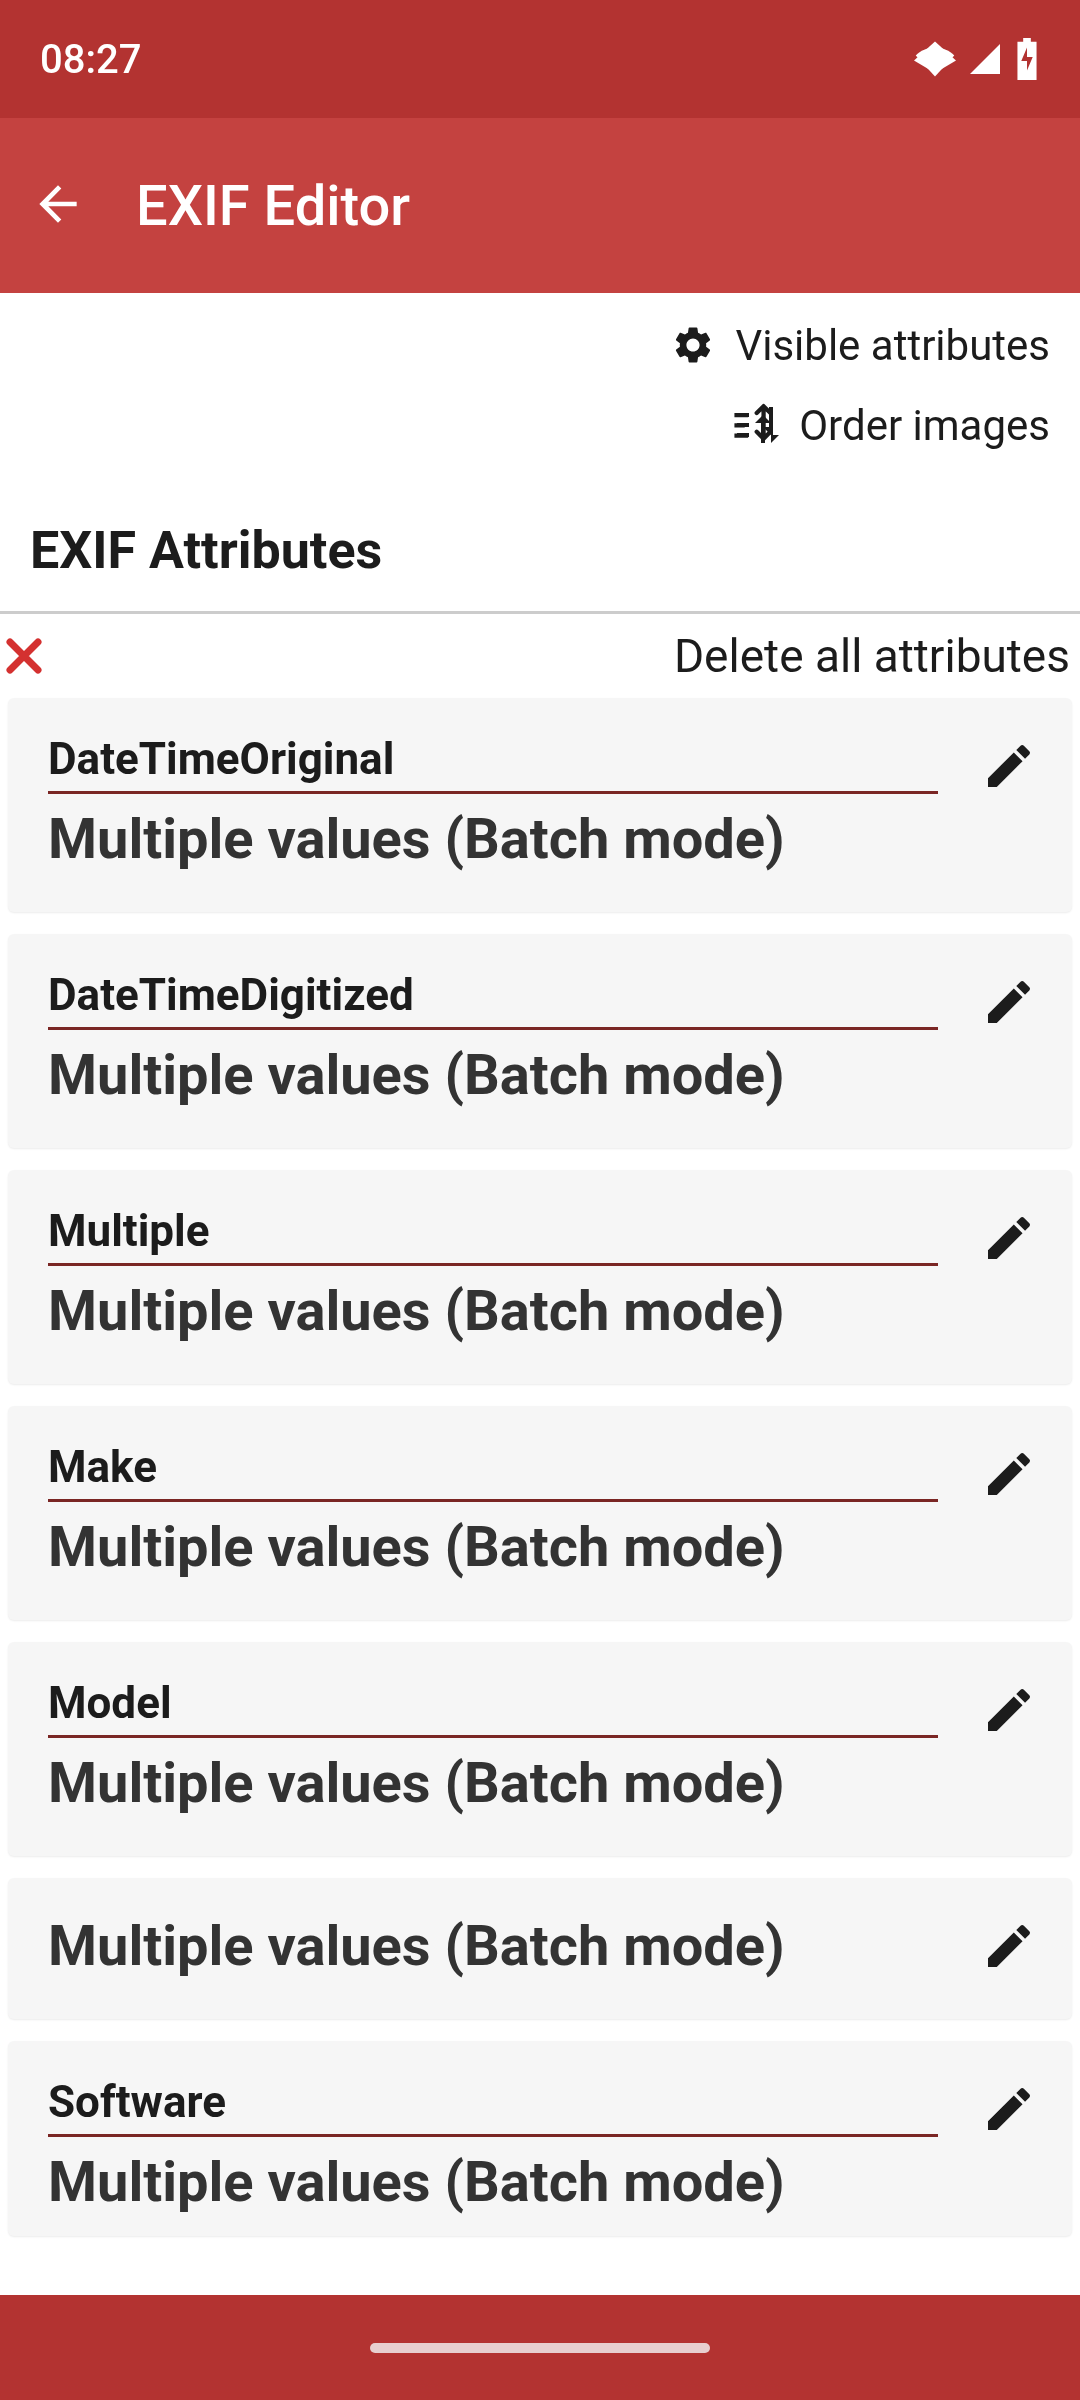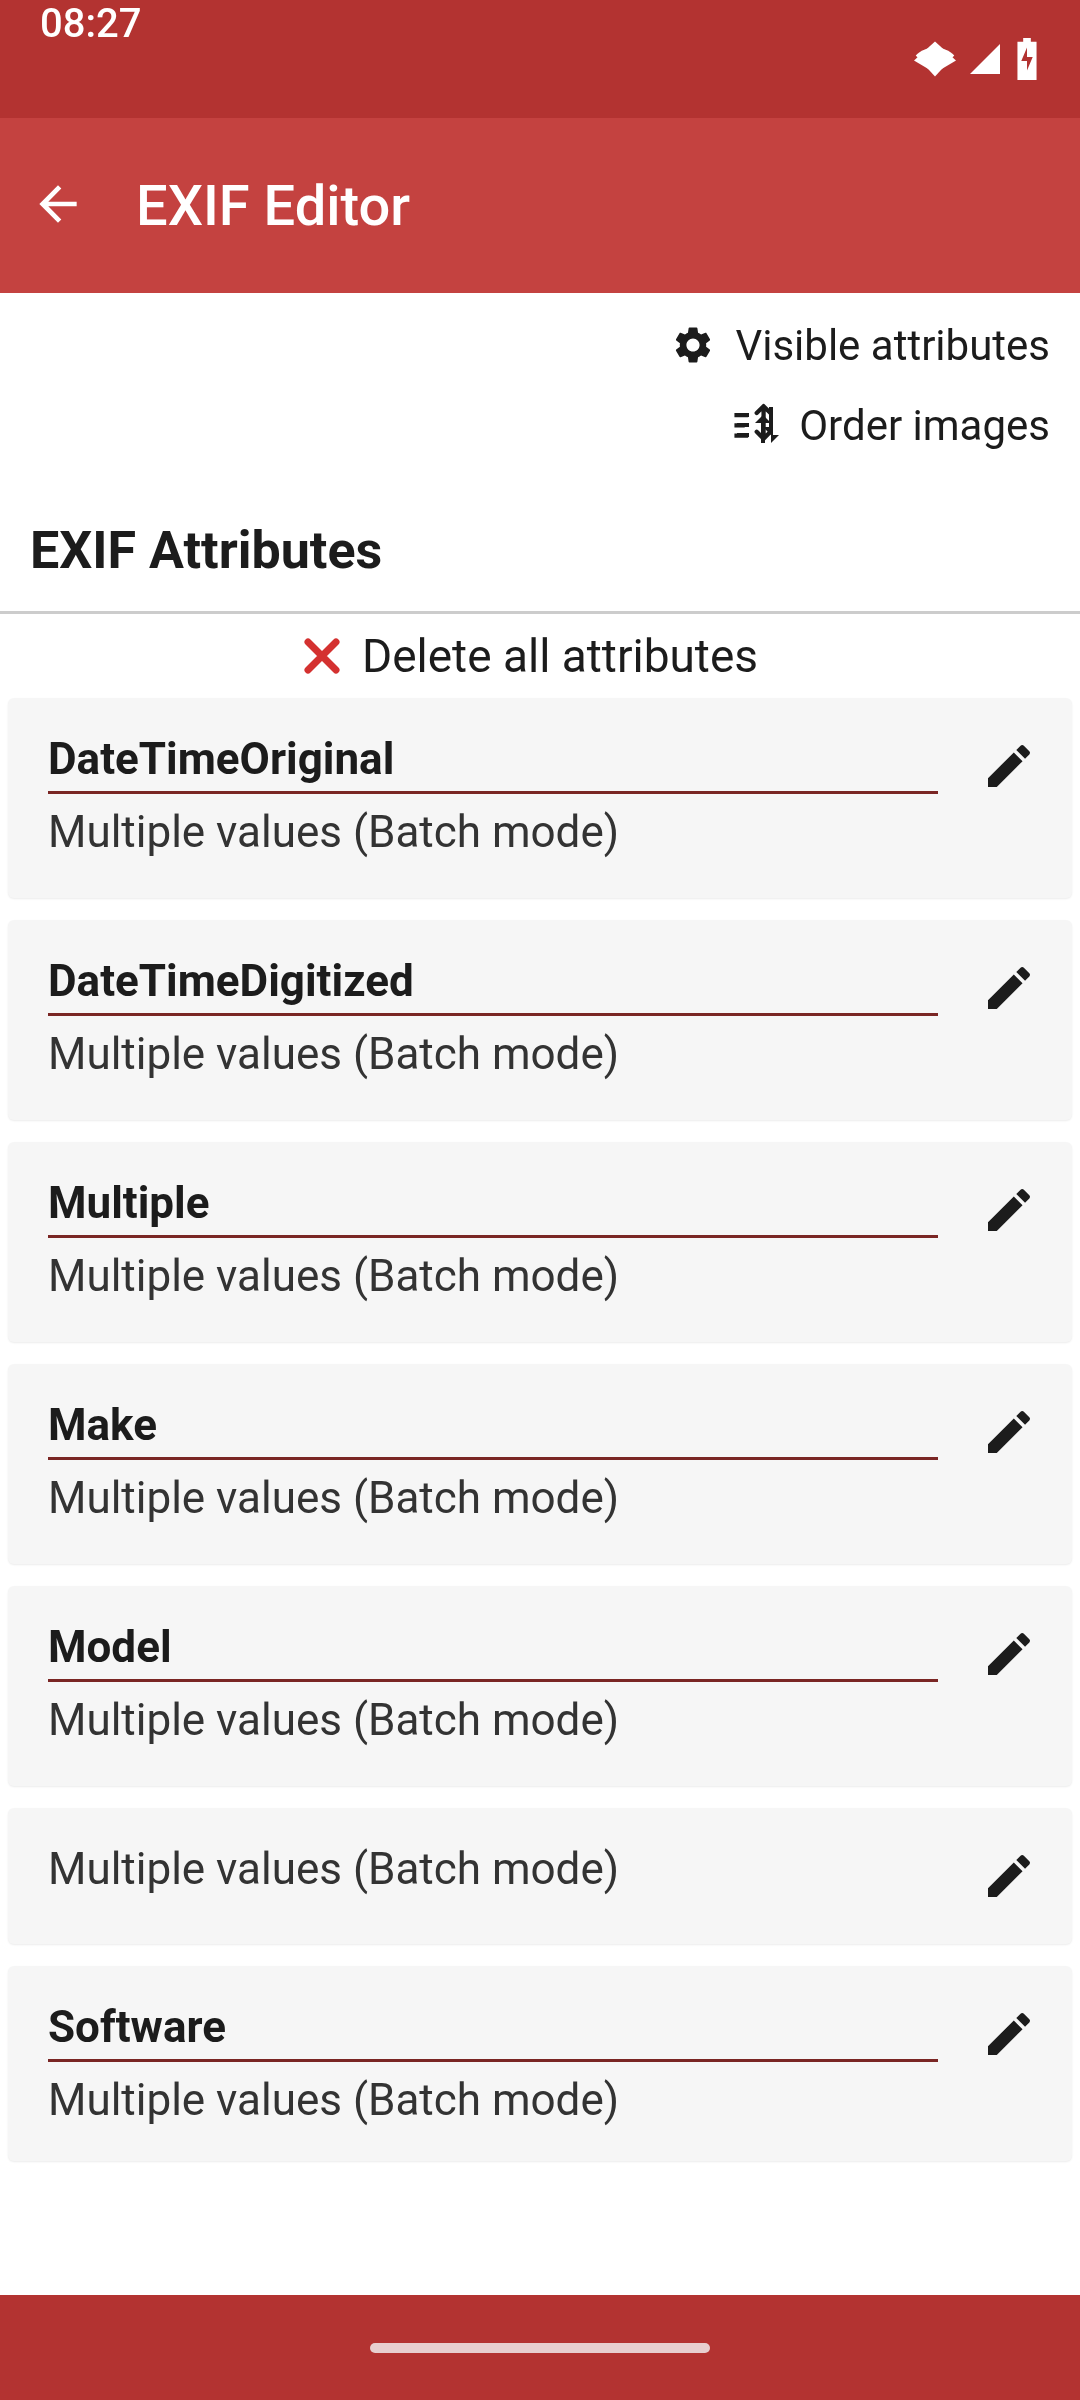--- a/index.html
+++ b/index.html
@@ -12,20 +12,21 @@
       width: 1080px;
       height: 2400px;
       background: #ffffff;
       position: relative;
       overflow: hidden;
     }
     .status-bar {
       height: 118px;
       background: #B33331;
       display: flex;
+      align-items: center;
       justify-content: space-between;
       padding: 0 40px;
       color: white;
     }
     .status-time {
       font-size: 40px;
       font-weight: 500;
     }
     .status-icons {
       display: flex;
@@ -80,23 +81,23 @@
       font-size: 52px;
       font-weight: 700;
       color: #1c1c1c;
     }
     .divider {
       height: 3px;
       background: #cccccc;
     }
     .delete-row {
       display: flex;
-      justify-content: center;
-      align-items: center;
-      padding: 15px 24px 15px 0;
+      justify-content: space-between;
+      align-items: center;
+      padding: 15px 10px 15px 0;
       gap: 16px;
     }
     .delete-row svg {
       width: 48px;
       height: 48px;
     }
     .delete-text {
       font-size: 46px;
       color: #1c1c1c;
     }
@@ -119,22 +120,23 @@
     .attribute-name {
       font-size: 44px;
       font-weight: 700;
       color: #1c1c1c;
       border-bottom: 3px solid #7a2624;
       padding-bottom: 6px;
       margin-bottom: 12px;
       width: 890px;
     }
     .attribute-value {
-      font-size: 44px;
+      font-size: 56px;
       color: #333;
+      font-weight: bold;
     }
     .edit-icon {
       width: 56px;
       height: 56px;
       margin-top: 5px;
     }
     .edit-icon svg {
       width: 56px;
       height: 56px;
       fill: #1c1c1c;

